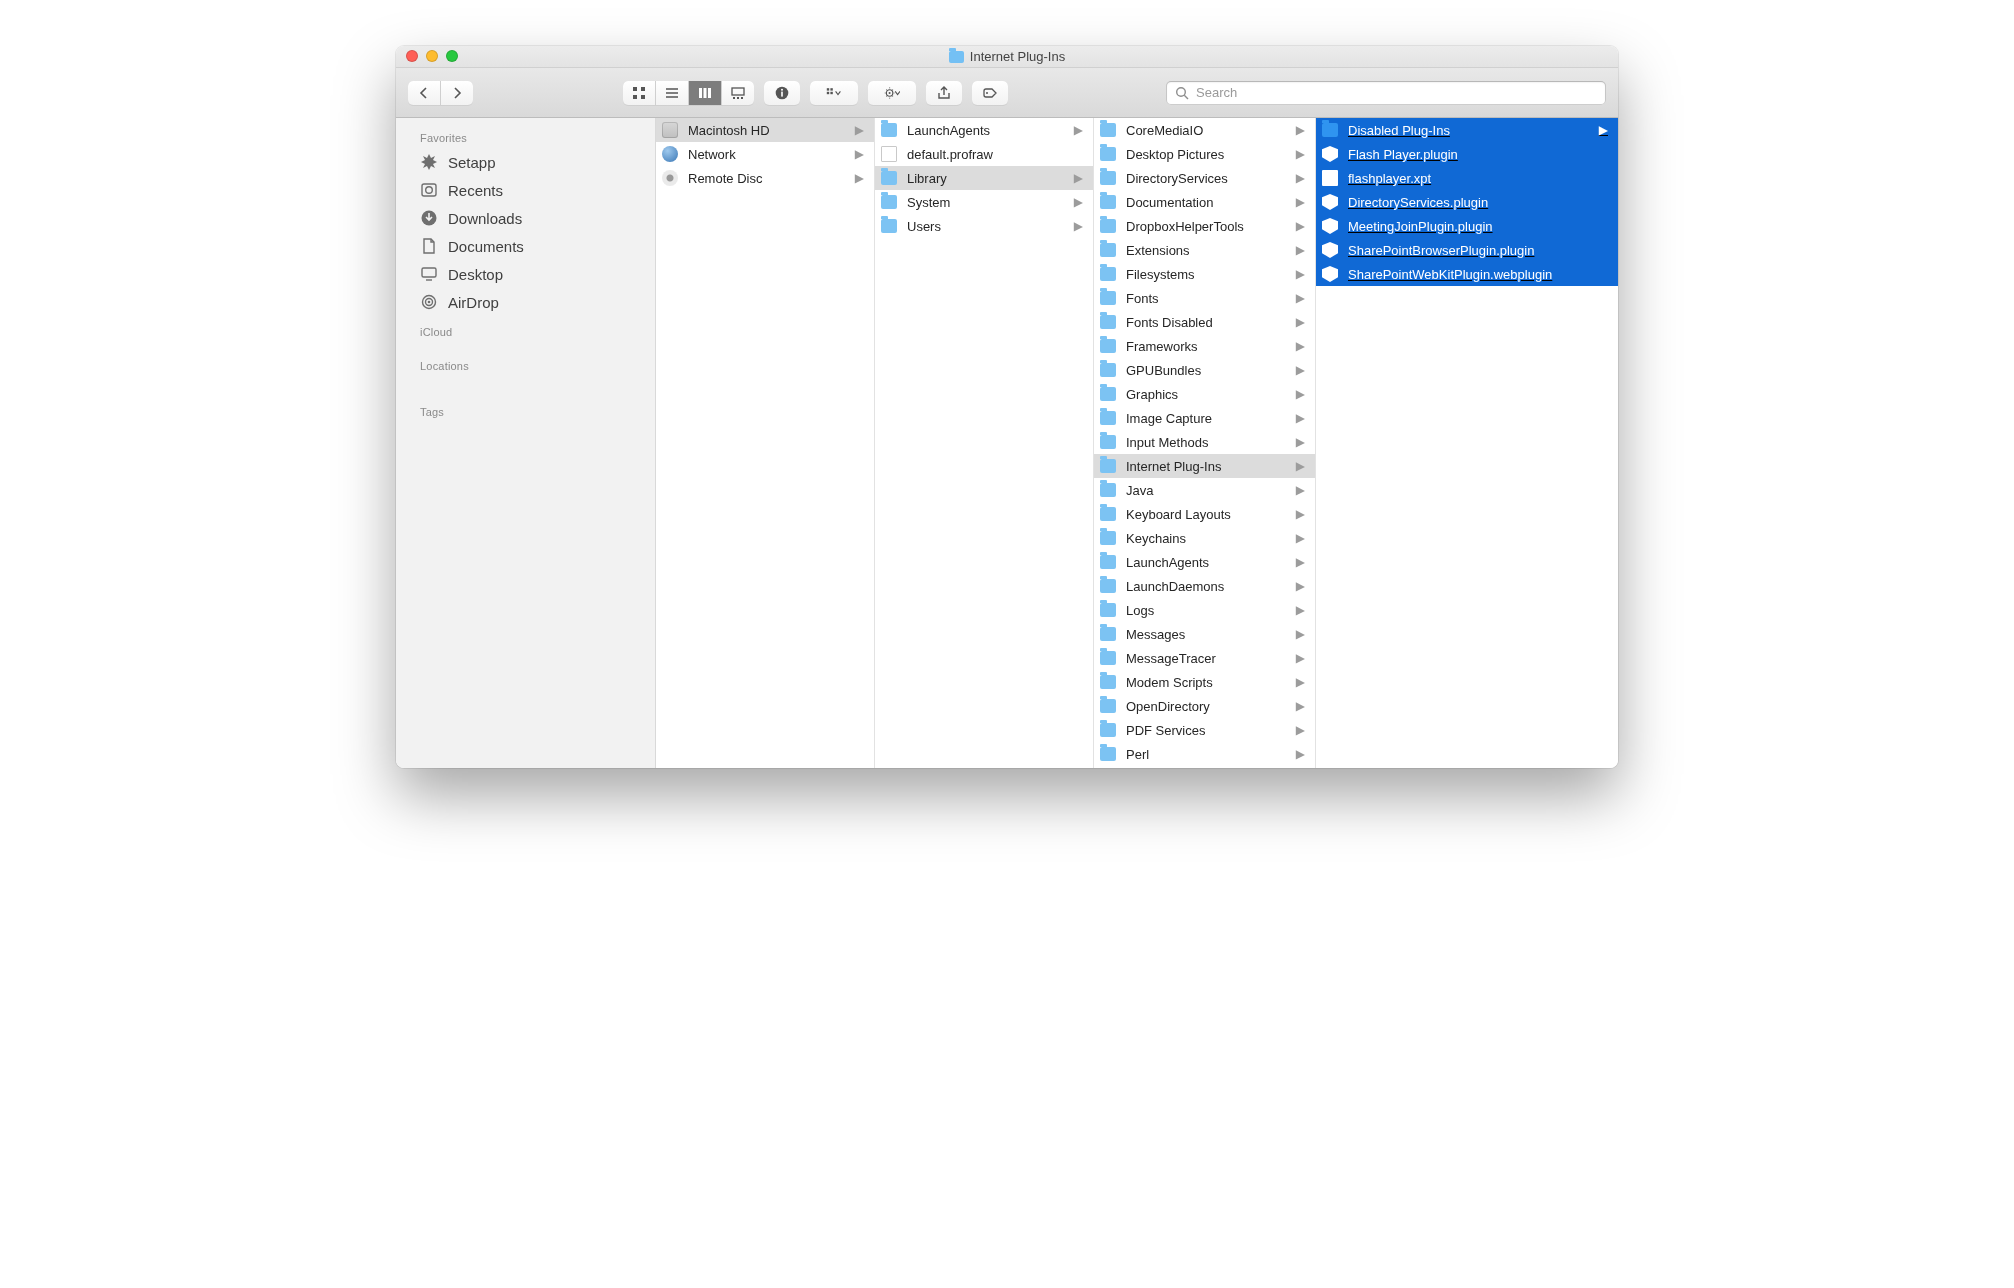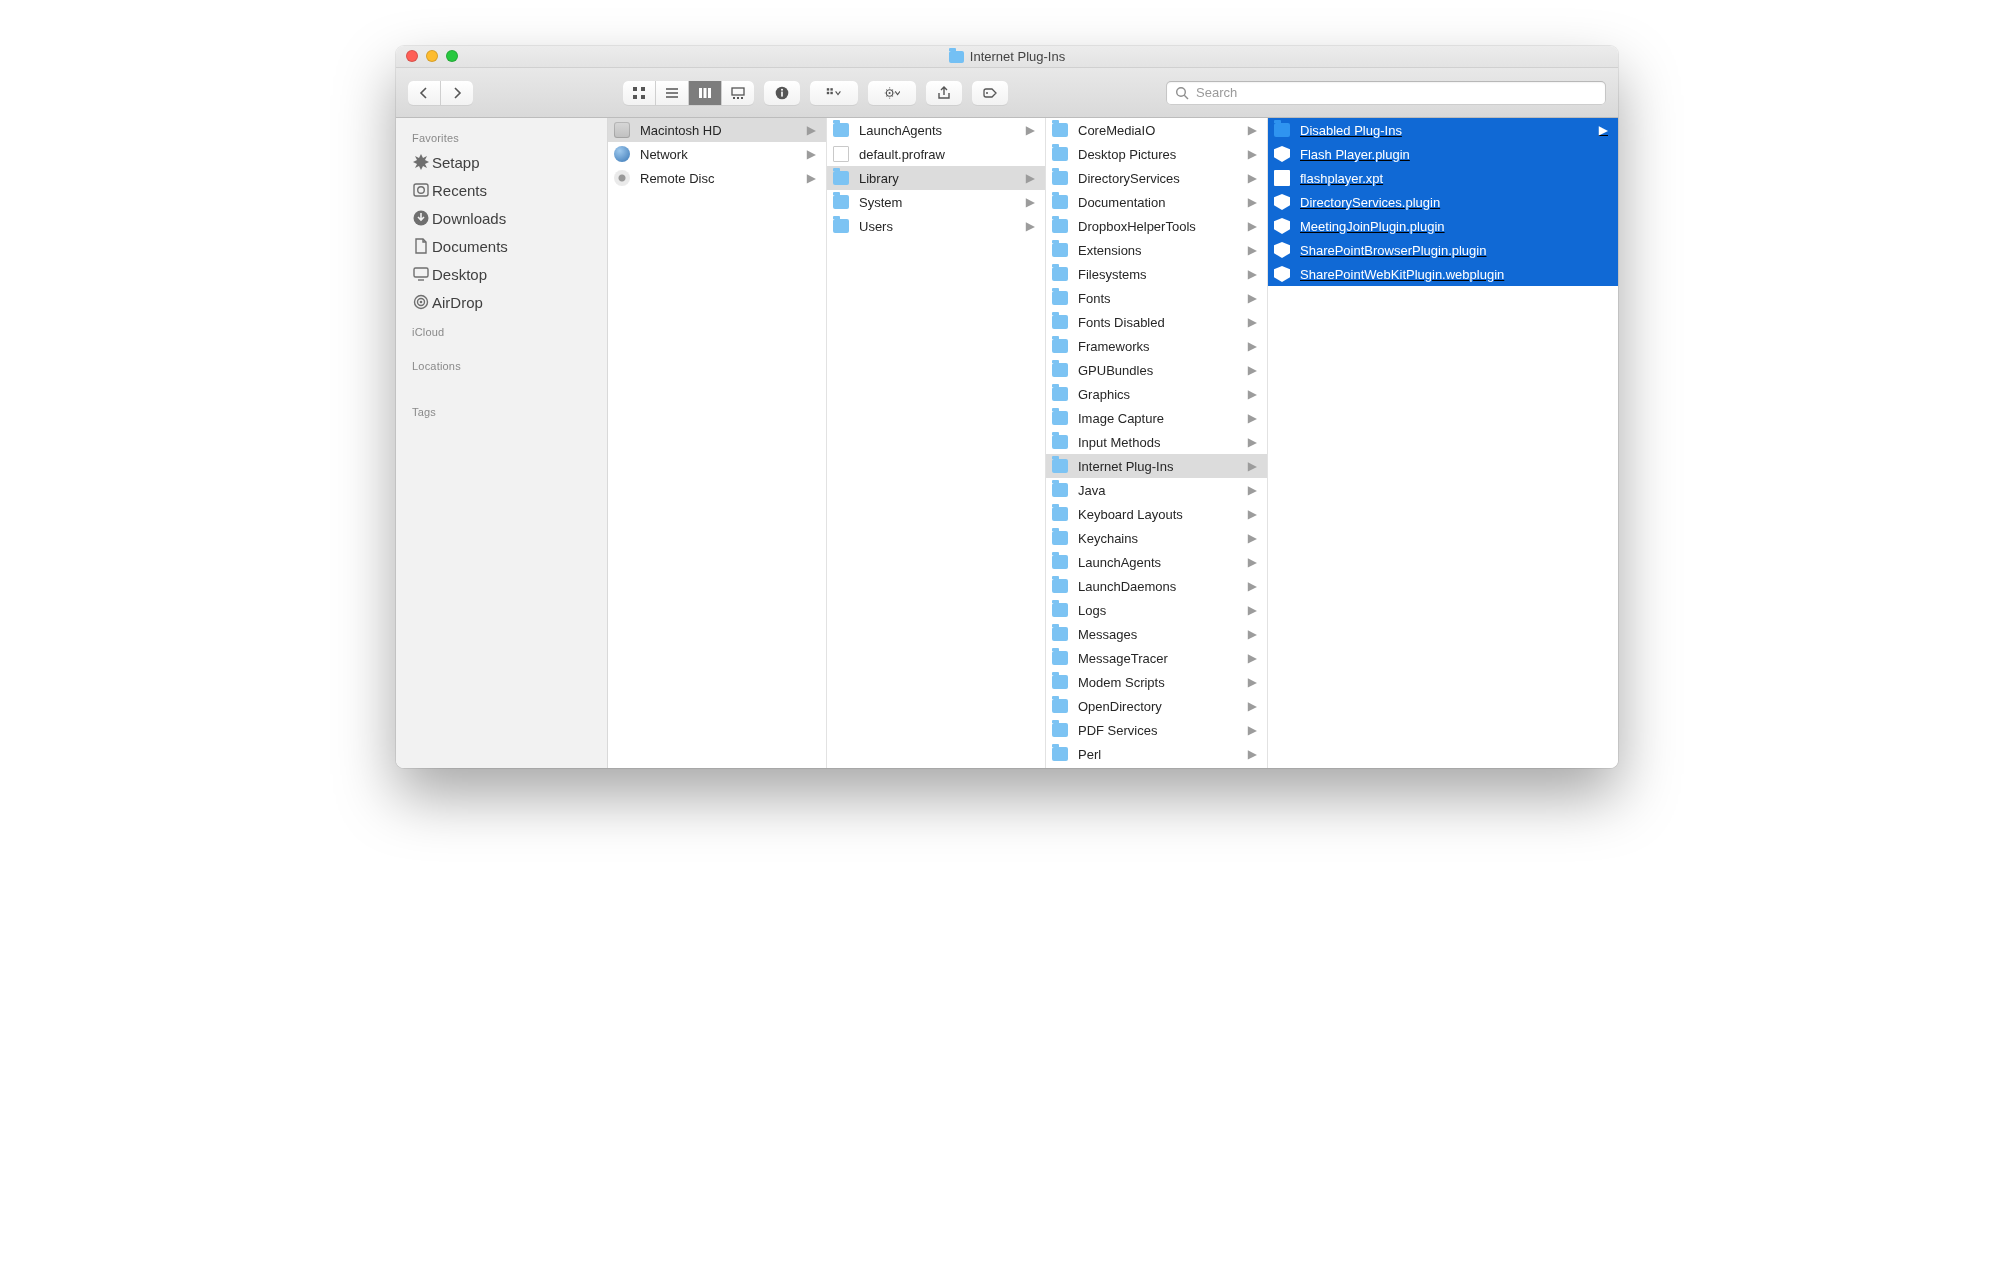--- a/index.html
+++ b/index.html
@@ -62,29 +62,29 @@
     color: #9a9a9a;
   }
   .search input { border: none; outline: none; flex: 1; font-size: 13px; color: #0c4a6e; background: transparent; }
   .search input::placeholder { color: #9a9a9a; }
   .icon-svg { width: 16px; height: 16px; display: block; }
 
   
   .body { flex: 1; display: flex; min-height: 0; }
 
   .sidebar {
-    width: 212px;
+    width: 260px;
     background: #f2f2f2;
     border-right: 1px solid #d9d9d9;
-    padding: 8px 0;
+    padding: 8px 8px;
     font-size: 13px;
     color: #5b5b5b;
   }
   .sb-header { padding: 6px 16px 4px 16px; font-size: 11px; color: #8a8a8a; letter-spacing: .2px; }
-  .sb-item { display: flex; align-items: center; gap: 2px; padding: 4px 16px; height: 28px; font-size: 15px; color: #404040; }
+  .sb-item { display: flex; align-items: center; gap: 10px; padding: 4px 16px; height: 28px; font-size: 15px; color: #404040; }
   .sb-item .sb-ico { width: 18px; height: 18px; color: #6f6f6f; display: inline-flex; align-items: center; justify-content: center; }
 
   .columns { flex: 1; display: flex; min-width: 0; overflow: hidden; }
   .col { border-right: 1px solid #e2e2e2; background: #fff; display: flex; flex-direction: column; min-width: 0; }
   .col:last-child { border-right: none; }
   .col .list { flex: 1; overflow-y: auto; overflow-x: hidden; }
   .row { display: flex; align-items: center; height: 24px; padding: 0 6px 0 6px; font-size: 13px; color: #262626; gap: 10px; white-space: nowrap; }
   .row .arrow { margin-left: auto; color: #9c9c9c; font-size: 12px; padding-right: 4px; }
   .row.sel-gray { background: #dcdcdc; }
   .row.sel-blue { background: #1069d5; color: #fff; }

